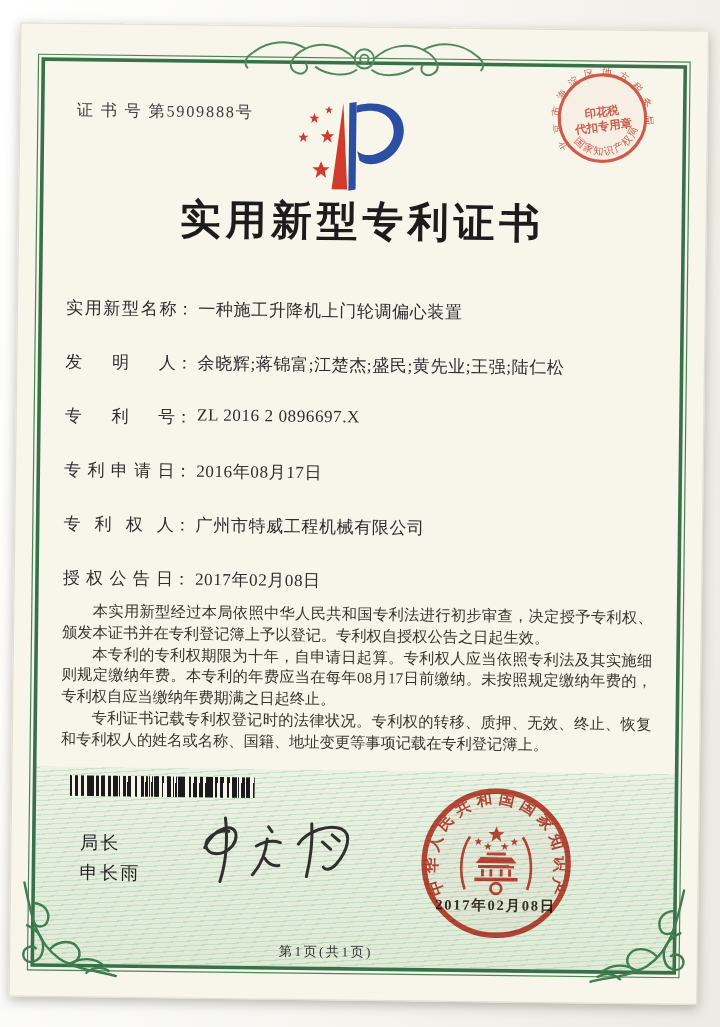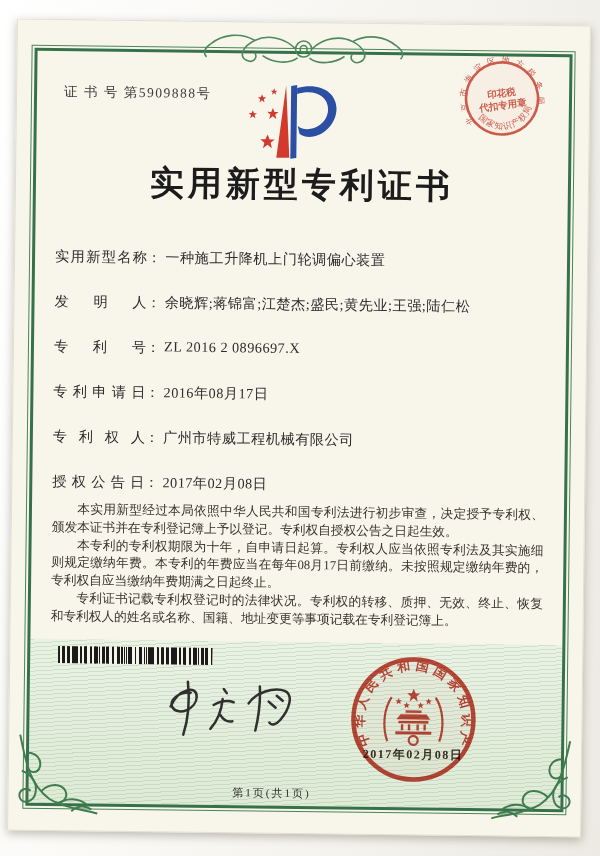--- a/index.html
+++ b/index.html
@@ -176,20 +176,24 @@
   </div>
 
   <div class="body-text">
     <p>本实用新型经过本局依照中华人民共和国专利法进行初步审查，决定授予专利权、颁发本证书并在专利登记簿上予以登记。专利权自授权公告之日起生效。</p>
     <p>本专利的专利权期限为十年，自申请日起算。专利权人应当依照专利法及其实施细则规定缴纳年费。本专利的年费应当在每年08月17日前缴纳。未按照规定缴纳年费的，专利权自应当缴纳年费期满之日起终止。</p>
     <p>专利证书记载专利权登记时的法律状况。专利权的转移、质押、无效、终止、恢复和专利权人的姓名或名称、国籍、地址变更等事项记载在专利登记簿上。</p>
   </div>
 
   <div class="barcode"></div>
 
+  <div class="sig-block">
+    <div class="line">局长</div>
+    <div class="line">申长雨</div>
+  </div>
 
   <svg class="signature" width="150" height="62" viewBox="0 0 150 62">
     <g stroke="#1c1c1c" stroke-width="2.5" fill="none" stroke-linecap="round" opacity=".9">
       <path d="M14,30 C22,12 40,8 40,20 C40,32 22,40 16,31 C12,24 22,15 34,16"></path>
       <path d="M31,5 C33,22 32,42 27,58"></path>
       <path d="M67,12 l3,4"></path>
       <path d="M66,22 C65,33 61,44 54,52"></path>
       <path d="M57,28 C64,24 71,23 77,25"></path>
       <path d="M64,38 C67,43 71,45 76,44"></path>
       <path d="M92,26 C99,15 117,9 128,13 C137,17 133,31 124,42 C120,47 115,48 113,45"></path>

